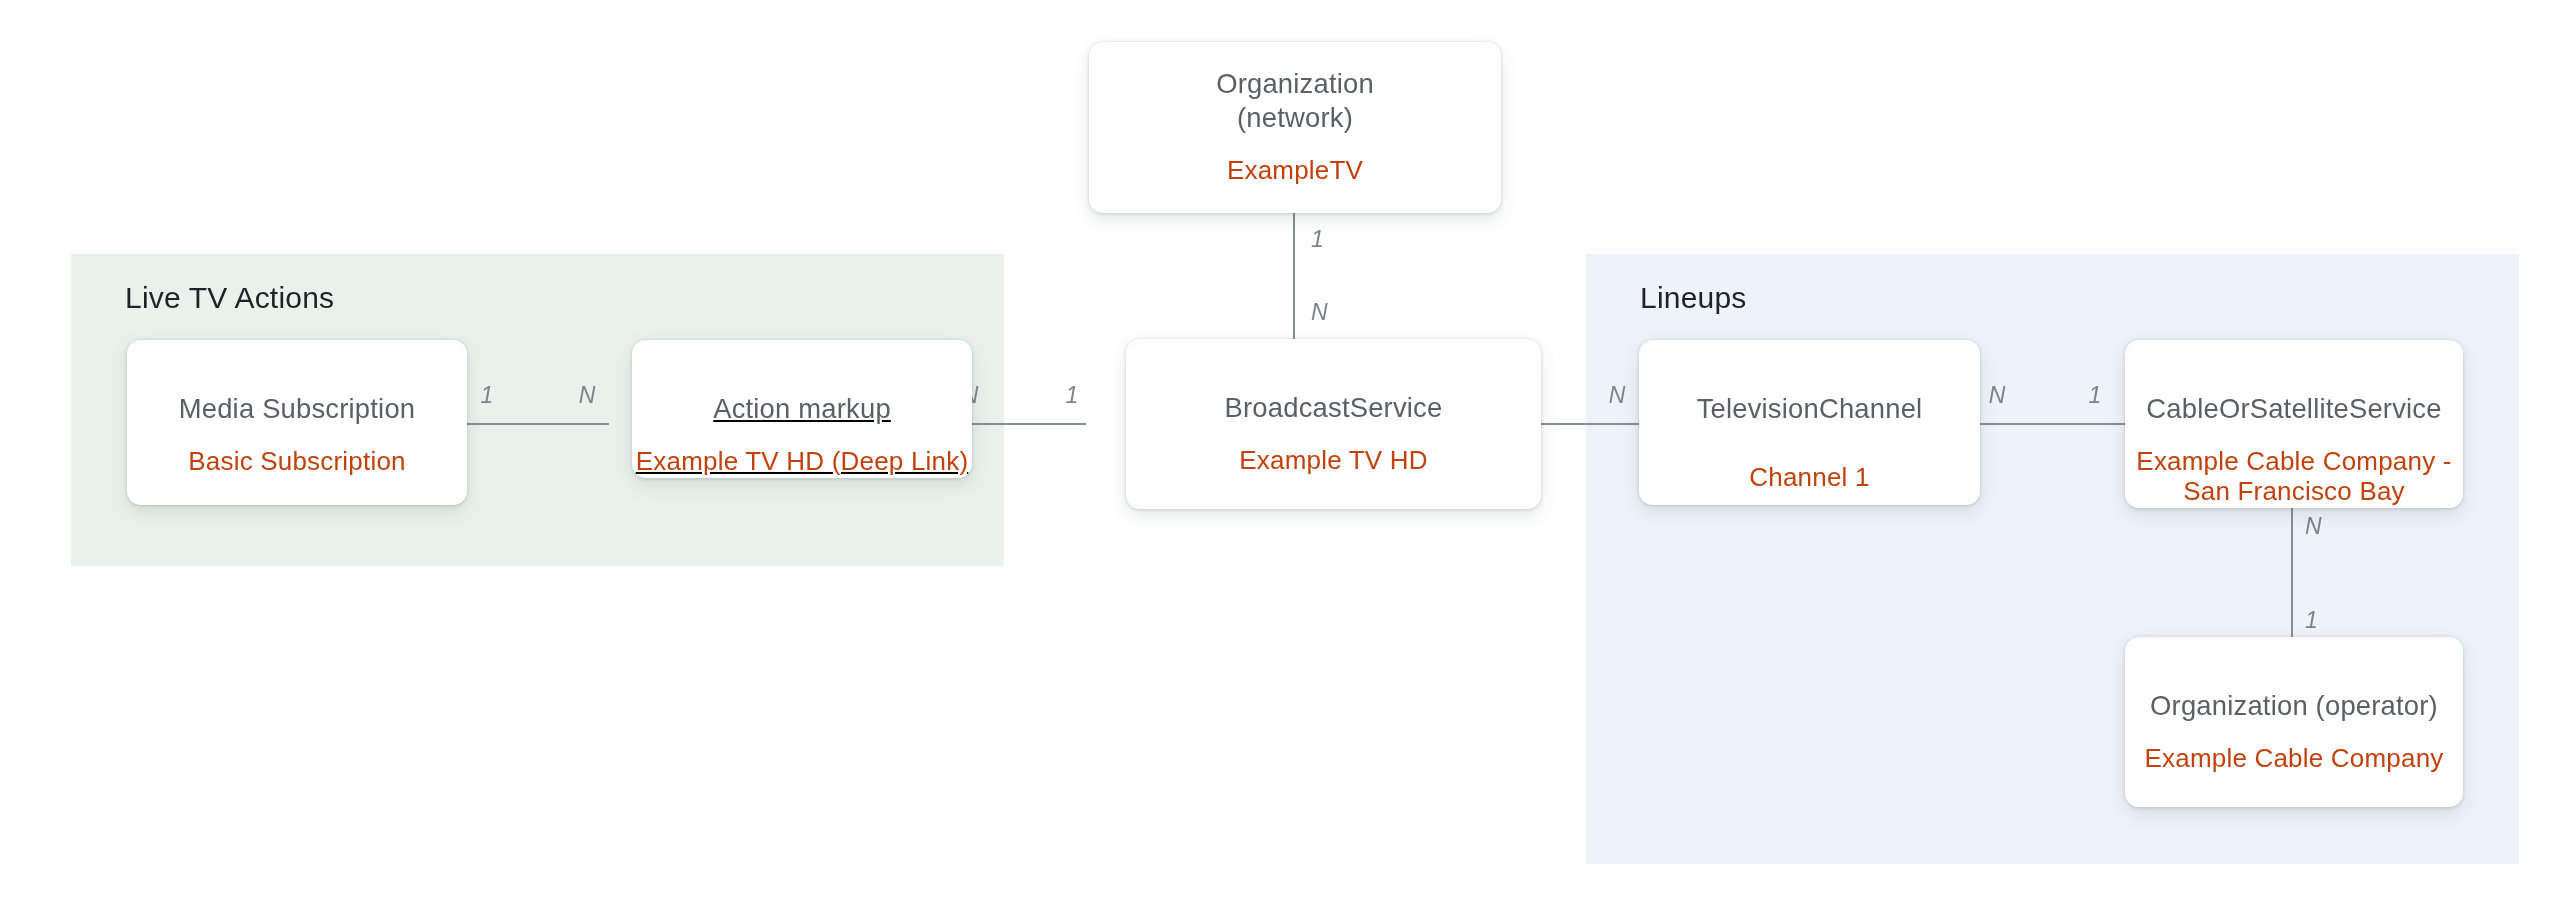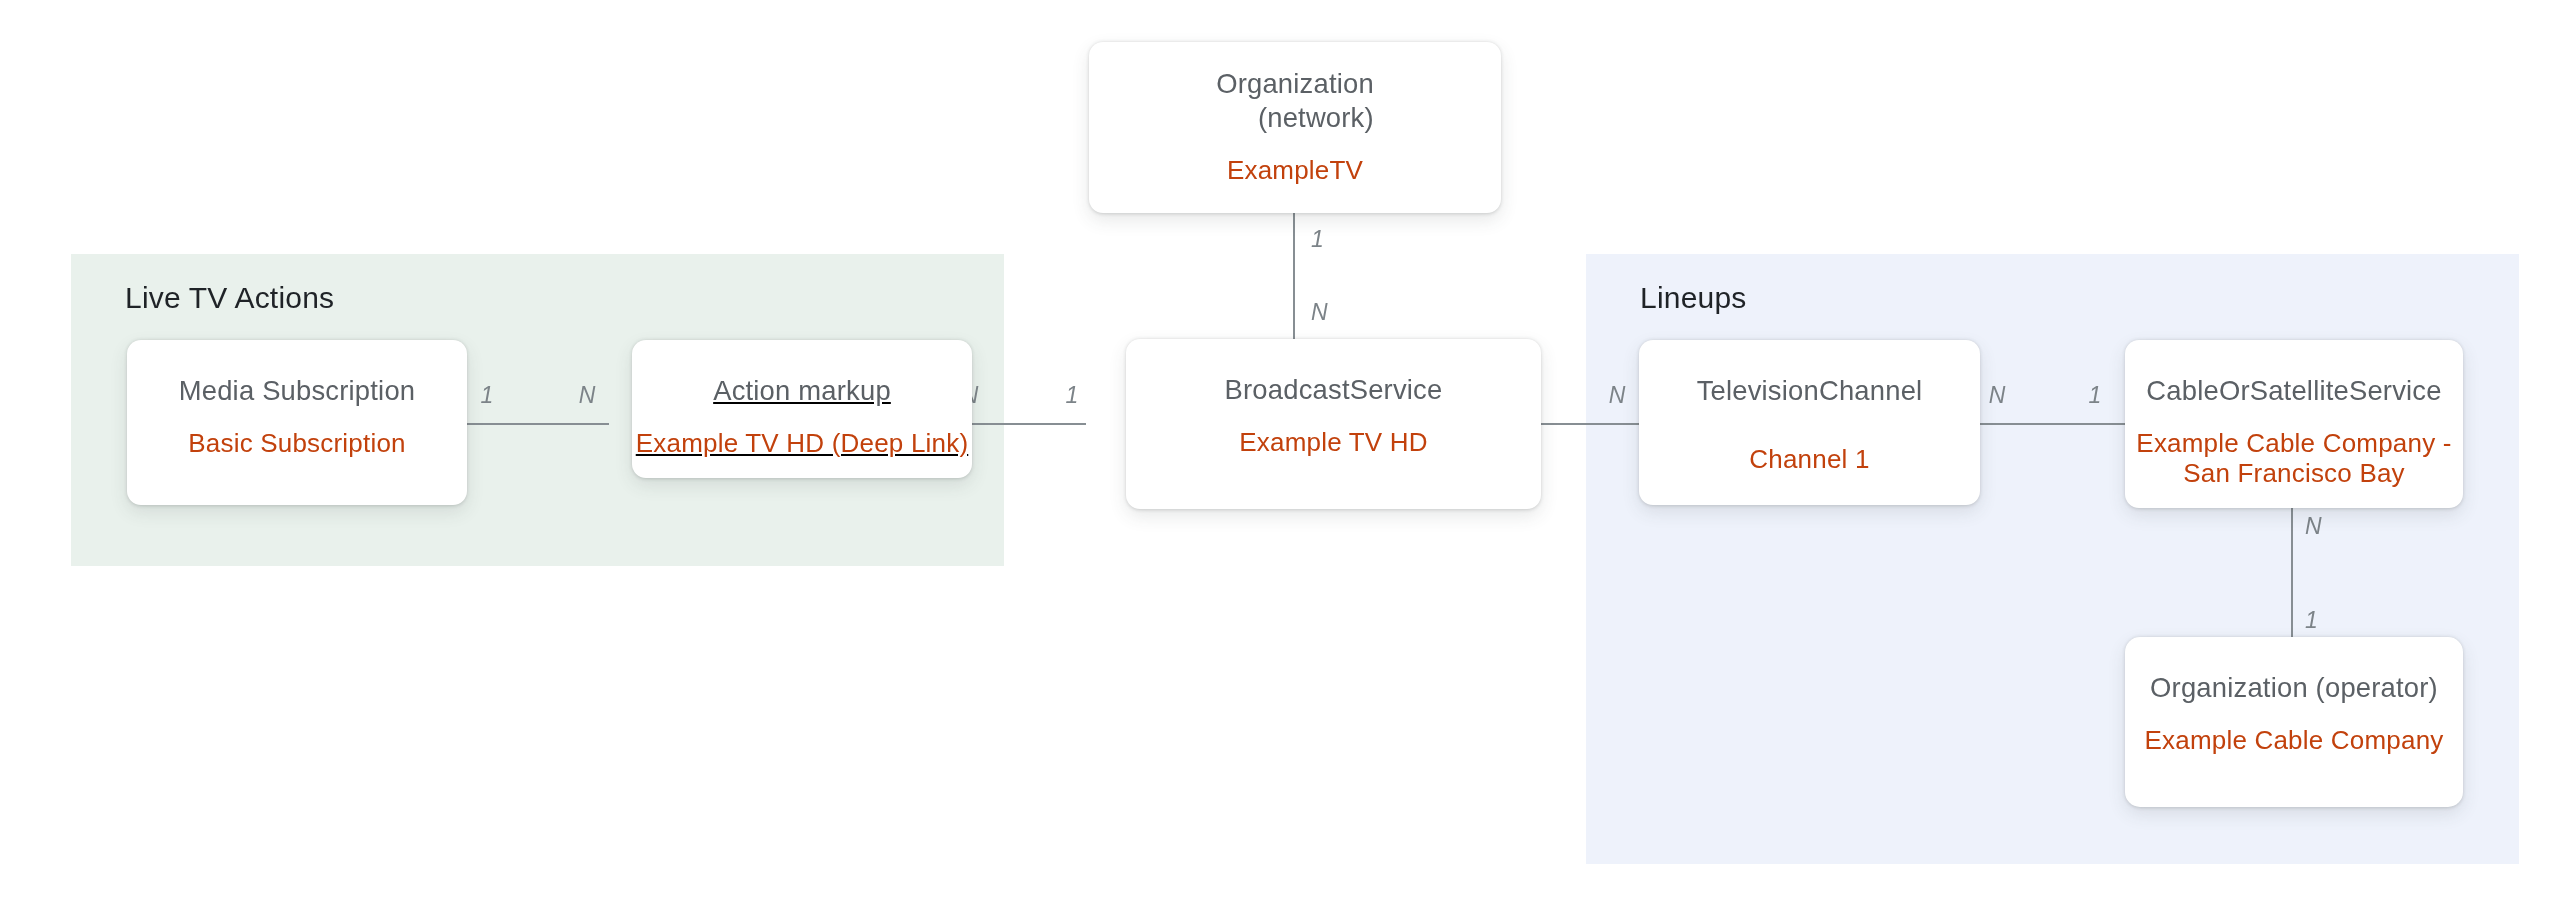--- a/index.html
+++ b/index.html
@@ -28,21 +28,21 @@
     position: absolute;
     background: #ffffff;
     border-radius: 14px;
     box-shadow: 0 0.9px 3.5px rgba(60,64,67,0.20), 0 7px 17.7px rgba(60,64,67,0.12);
     display: flex;
     flex-direction: column;
     align-items: center;
     text-align: center;
     box-sizing: border-box;
   }
-  .pad-lg { padding-top: 34px; }
+  .pad-lg { padding-top: 52px; }
   .pad-sm { padding-top: 25px; }
   .node-title {
     font-size: 27.4px;
     line-height: 34px;
     color: #5b6065;
     letter-spacing: 0.2px;
     white-space: pre-line;
   }
   .node-subtitle {
     margin-top: 19.5px;
@@ -97,21 +97,21 @@
 
   <span class="card card-h" style="left:1519px;">1</span>
   <span class="card card-h" style="left:1617px;">N</span>
 
   <span class="card card-h" style="left:1997px;">N</span>
   <span class="card card-h" style="left:2095px;">1</span>
 
   <span class="card" style="left:2305px; top:513px;">N</span>
   <span class="card" style="left:2305px; top:607px;">1</span>
 
-  <div class="node pad-sm" style="left:1089px; top:42px; width:412px; height:171px;text-align:right;">
+  <div class="node pad-sm" style="left:1089px; top:42px; width:412px; height:171px;">
     <div class="node-title">Organization
 (network)</div>
     <div class="node-subtitle">ExampleTV</div>
   </div>
 
   <div class="node pad-lg" style="left:127px; top:340px; width:340px; height:165px;">
     <div class="node-title">Media Subscription</div>
     <div class="node-subtitle">Basic Subscription</div>
   </div>
 
@@ -129,19 +129,19 @@
     <div class="node-title">TelevisionChannel</div>
     <div class="node-subtitle">Channel 1</div>
   </div>
 
   <div class="node pad-lg" style="left:2125px; top:340px; width:338px; height:168px;text-align:center;">
     <div class="node-title">CableOrSatelliteService</div>
     <div class="node-subtitle">Example Cable Company -
 San Francisco Bay</div>
   </div>
 
-  <div class="node pad-lg" style="left:2125px; top:637px; width:338px; height:170px;border-radius:15px;">
+  <div class="node pad-lg" style="left:2125px; top:637px; width:338px; height:170px;">
     <div class="node-title">Organization (operator)</div>
     <div class="node-subtitle">Example Cable Company</div>
   </div>
 
 </div>
 
 
 </body></html>

